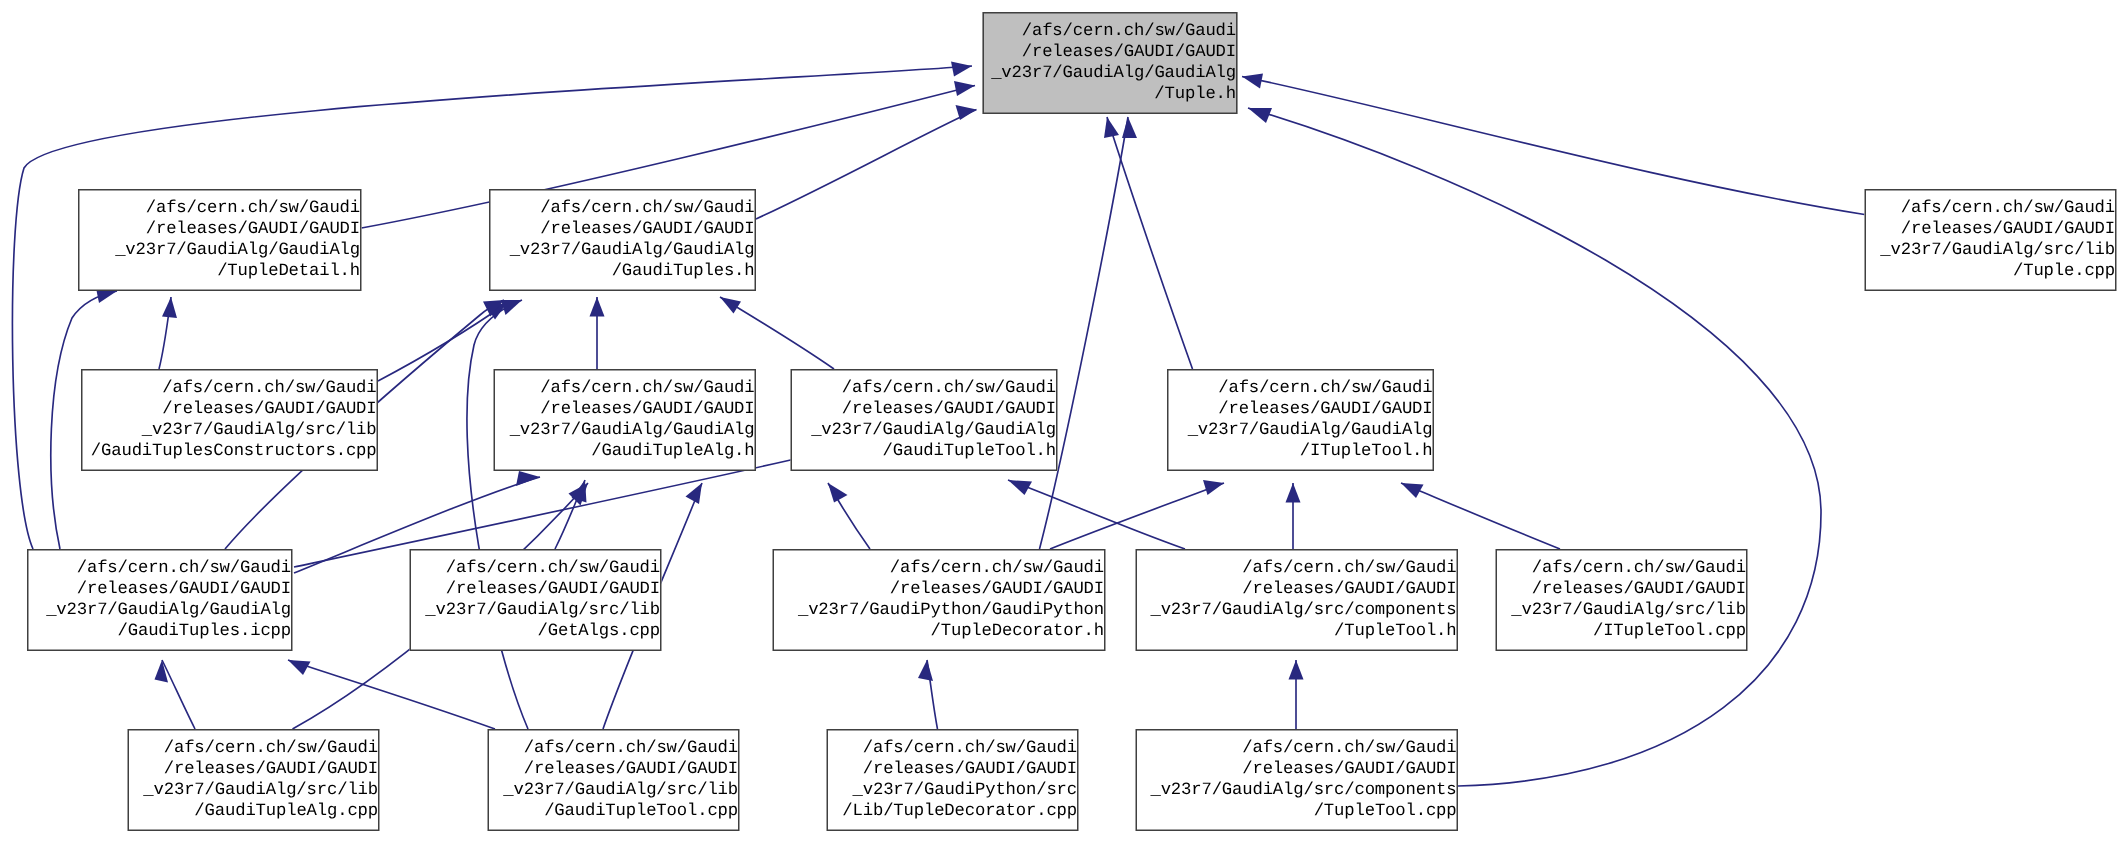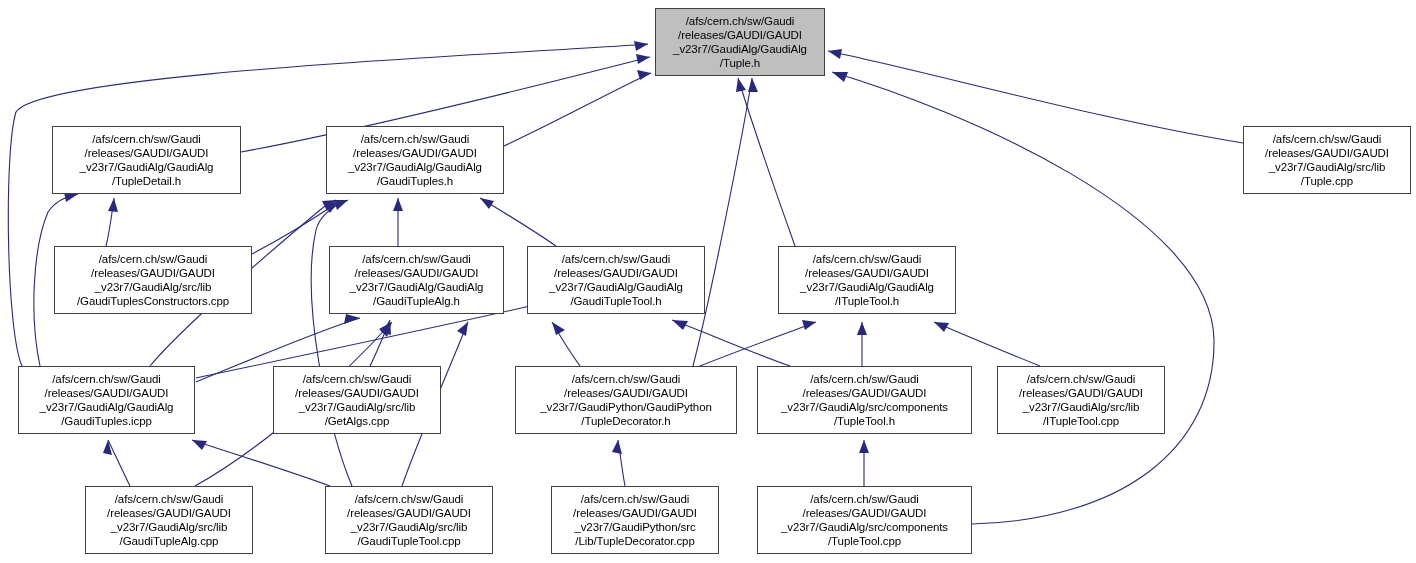--- a/index.html
+++ b/index.html
@@ -23,28 +23,29 @@
     height: 563px;
   }
   .node-box {
     position: absolute;
     box-sizing: border-box;
     border: 1px solid #404040;
     background: #ffffff;
     color: #000000;
     font-size: 11.5px;
     line-height: 14.2px;
-    text-align: center;
+    text-align: right;
     display: flex;
     flex-direction: column;
     align-items: center;
     justify-content: center;
     white-space: pre;
     letter-spacing: -0.1px;
     z-index: 5;
+    font-family: Liberation Mono, monospace;
   }
   .node-box.root {
     background: #bfbfbf;
     border: 1px solid #303030;
   }
   .node-label {
     display: block;
     width: 100%;
     white-space: pre-line;
   }

